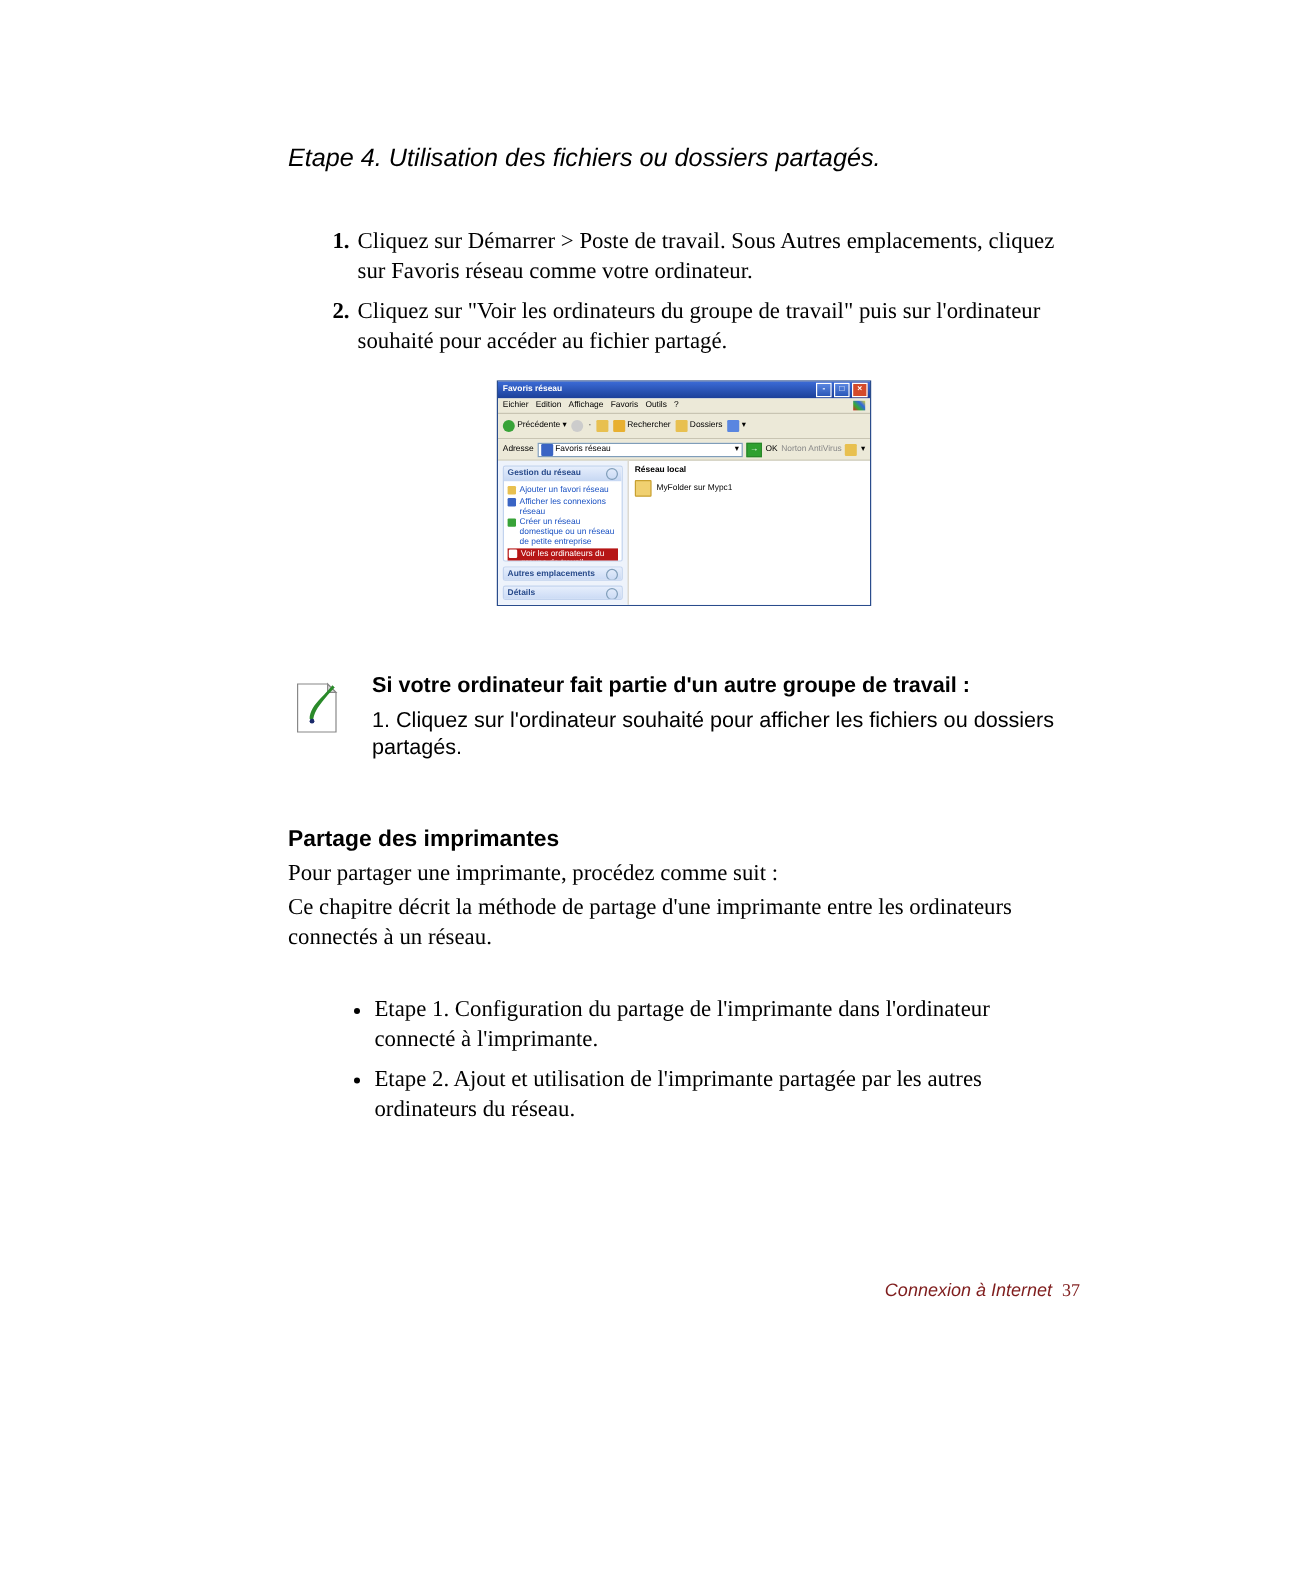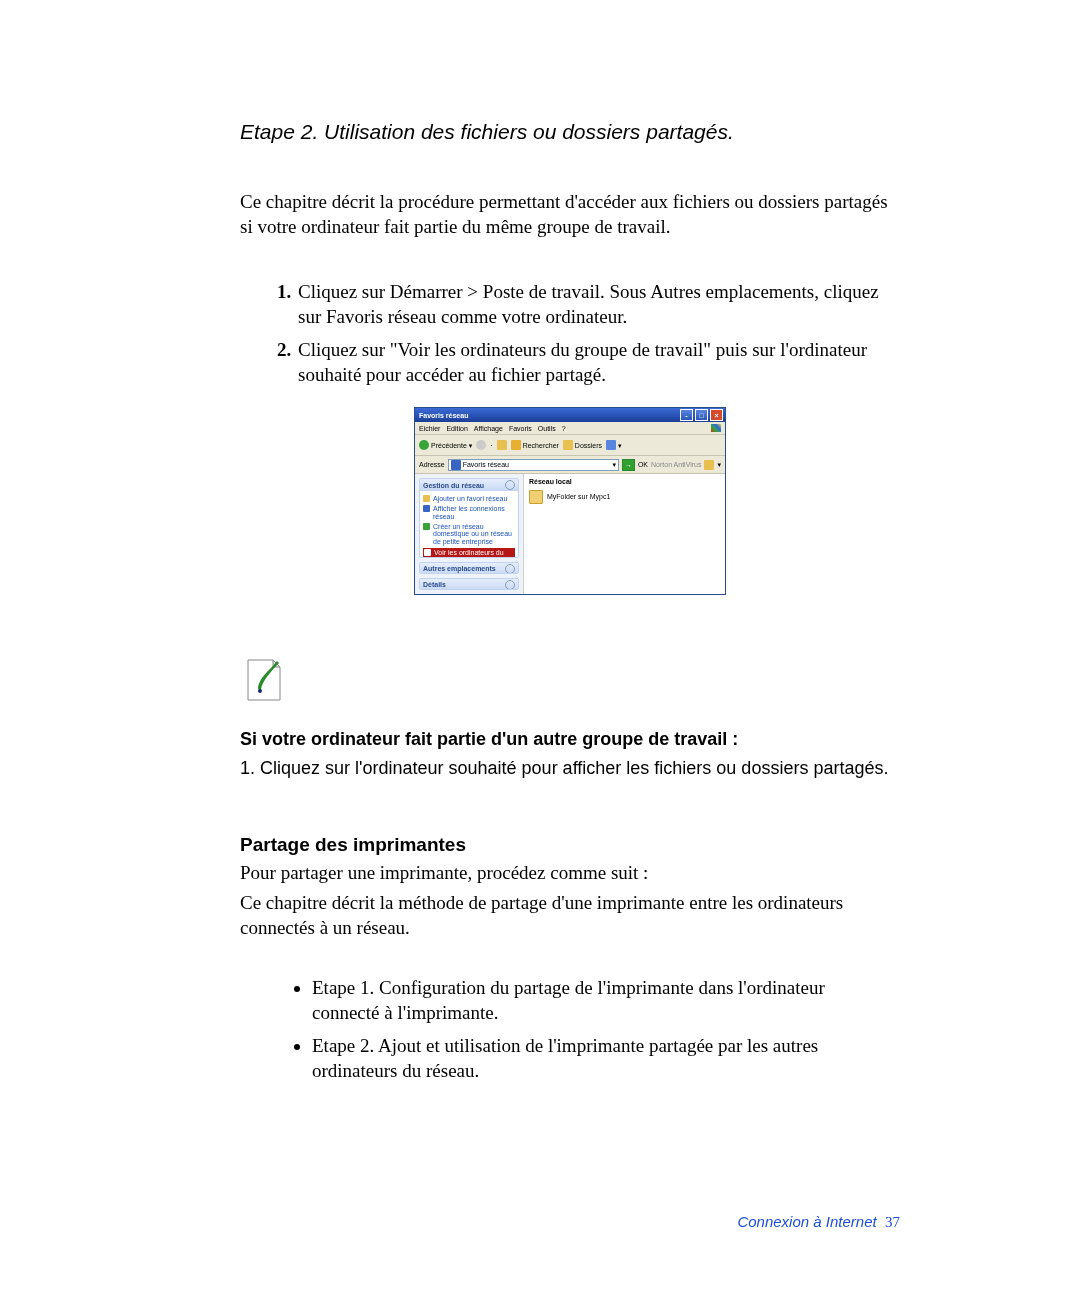--- a/index.html
+++ b/index.html
@@ -40,21 +40,20 @@
   .figure-wrap{
     margin:20px 0 55px 0;
     display:flex;
     justify-content:center;
   }
   .note-row{
     display:flex;
     align-items:flex-start;
     gap:22px;
     margin-bottom:55px;
-    flex-direction:column;
   }
   .note-icon{
     width:48px;height:52px;
     display:flex;align-items:center;justify-content:center;
     flex:none;
     margin-top:4px;
   }
   .note-body{
     font-family:Arial,Helvetica,sans-serif;
     font-size:18px;
@@ -78,21 +77,21 @@
     font-size:19px;
     line-height:1.32;
   }
   ul.bullets>li{margin:0 0 8px 0;}
   .footer{
     margin-top:130px;
     text-align:right;
     font-family:Arial,Helvetica,sans-serif;
     font-style:italic;
     font-size:15px;
-    color:#1d4ed8;
+    color:#7f1d1d;
   }
   .footer-num{font-family:Georgia,"Times New Roman",serif;font-style:normal;}
   
   .explorer{
     width:310px;
     border:1px solid #2a4c8c;
     font-family:"Tahoma",Arial,sans-serif;
     font-size:7px;
     line-height:1.1;
     color:#000;
@@ -160,23 +159,22 @@
   .main-pane{flex:1;padding:4px 5px;}
   .group-label{font-weight:bold;margin-bottom:4px;}
   .file-item{display:flex;align-items:center;gap:4px;}
   .file-ico{width:12px;height:12px;background:#f0d070;border:1px solid #c8a030;border-radius:1px;}
 </style>
 </head>
 <body>
 
 <div class="page">
 
-  <h3 class="step-title">Etape 2. Utilisation des fichiers ou dossiers partagés.</h3>
-
-  <p class="body-text">Ce chapitre décrit la procédure permettant d'accéder aux fichiers ou dossiers partagés si votre ordinateur fait partie du même groupe de travail.</p>
+  <h3 class="step-title">Etape 4. Utilisation des fichiers ou dossiers partagés.</h3>
+
 
   <ol class="num-list">
     <li>
       <span>Cliquez sur </span><span class="bold">Démarrer &gt; Poste de travail</span><span>. Sous Autres emplacements, cliquez sur </span><span class="bold">Favoris réseau</span><span> comme votre ordinateur.</span>
     </li>
     <li>
       <span>Cliquez sur </span><span class="bold">"Voir les ordinateurs du groupe de travail"</span><span> puis sur l'ordinateur souhaité pour accéder au fichier partagé.</span>
     </li>
   </ol>
 

